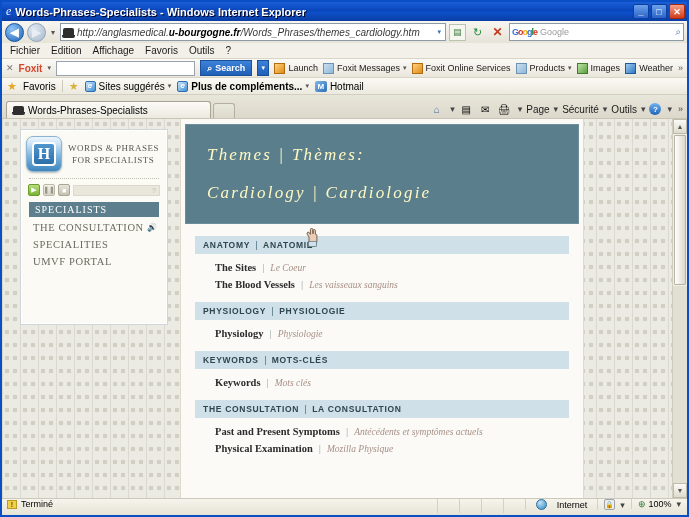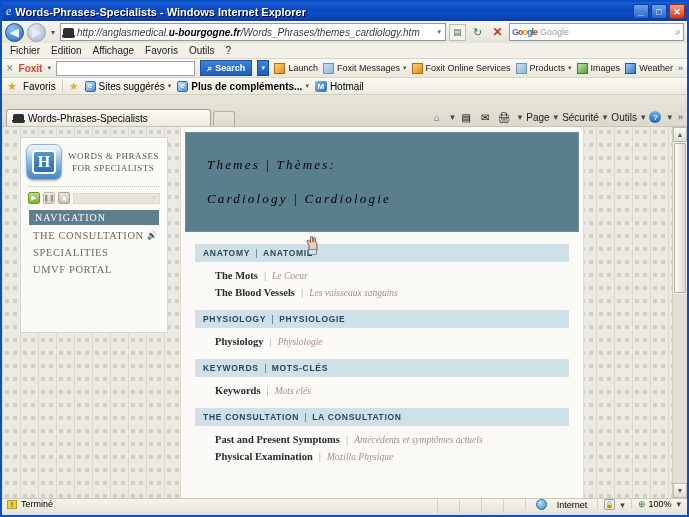--- a/index.html
+++ b/index.html
@@ -89,21 +89,21 @@
   .star { color:#e8a92b; font-size:11px; }
   .favsep { width:1px; height:12px; background:#cfcabb; }
   .fav-i { display:flex; align-items:center; gap:3px; white-space:nowrap; }
   .ie-ico { width:11px; height:11px; border-radius:2px; background:linear-gradient(135deg,#cfe6fb,#3f8fd6);
             border:1px solid #2f6fb0; color:#fff; font-size:8px; font-style:italic; font-weight:bold;
             display:flex; align-items:center; justify-content:center; line-height:1; }
   .star2 { color:#d9b43c; font-size:11px; }
   .m-ico { width:12px; height:11px; border-radius:2px; background:linear-gradient(135deg,#7fb8e8,#2b6cb8);
            color:#fff; font-size:8px; font-weight:bold; display:flex; align-items:center; justify-content:center; }
   
-  .tabrow { height:32px; display:flex; align-items:flex-end; padding:0 4px; gap:2px;
+  .tabrow { height:24px; display:flex; align-items:flex-end; padding:0 4px; gap:2px;
             background:linear-gradient(to bottom,#e8e5da,#dcd8cb); border-top:1px solid #d2cec0; }
   .tab { height:17px; min-width:205px; background:linear-gradient(to bottom,#fbfaf7,#eceadf);
          border:1px solid #a8a294; border-bottom:none; border-radius:3px 3px 0 0;
          display:flex; align-items:center; gap:4px; padding:0 6px; font-size:10px; }
   .tab-ico { width:11px; height:8px; background:#2e2e2e; border-radius:2px 2px 0 0; position:relative; }
   .tab-ico:after{content:"";position:absolute;left:-1px;bottom:-1px;width:13px;height:3px;background:#2e2e2e;border-radius:0 0 2px 2px;}
   .newtab { width:22px; height:15px; background:linear-gradient(to bottom,#eae7dc,#ddd9cc);
             border:1px solid #b5afa0; border-bottom:none; border-radius:3px 3px 0 0; }
   .cmdright { margin-left:auto; display:flex; align-items:center; gap:4px; padding-bottom:2px; font-size:10px; }
   .cmd-ico { width:15px; height:14px; display:flex; align-items:center; justify-content:center; font-size:10px; }
@@ -182,22 +182,22 @@
   .content {
     position:absolute; left:178px; top:0px; width:404px; bottom:0;
     background:#fbfaf6; border-left:1px solid #dedbcd; border-right:1px solid #dedbcd;
   }
   .hero {
     margin:5px 4px 0 4px; height:100px; background:#5b7e8c;
     display:flex; flex-direction:column; justify-content:center; gap:18px;
     padding-left:22px; box-shadow:0 0 0 1px #6f8e9b inset;
   }
   .hero .l {
-    font-family:"Liberation Serif",serif; font-style:italic; color:#000000;
-    font-size:13px; letter-spacing:2.2px;
+    font-family:"Liberation Serif",serif; font-style:italic; color:#fef9c3;
+    font-size:17px; letter-spacing:2.2px;
   }
   .list { padding:12px 14px 0 14px; }
   .secbar {
     background:#cfe0e8; color:#2e4650; font-size:8.5px; font-weight:bold;
     letter-spacing:.7px; padding:4px 8px; margin-top:12px;
     display:flex; align-items:center; gap:6px;
   }
   .secbar:first-child { margin-top:0; }
   .sepv { width:1px; height:9px; background:#6d8d9b; display:inline-block; }
   .rows { padding:7px 0 0 20px; display:flex; flex-direction:column; gap:5px; }
@@ -374,21 +374,21 @@
             <div class="l2">FOR SPECIALISTS</div>
           </div>
         </div>
         <div class="dotline"></div>
         <div class="player">
           <div class="pbtn play">▶</div>
           <div class="pbtn pause">❚❚</div>
           <div class="pbtn stop">■</div>
           <div class="ptrack">?</div>
         </div>
-        <div class="navbar-lbl">NAVIGATION</div>
+        <div class="navbar-lbl">SPECIALISTS</div>
         <div class="sidelinks">
           <div class="sidelink">
             <span>THE CONSULTATION</span>
             <span class="spk">🔊</span>
           </div>
           <div class="sidelink">
             <span>SPECIALITIES</span>
           </div>
           <div class="sidelink">
             <span>UMVF PORTAL</span>
@@ -404,21 +404,21 @@
 
         <div class="list">
 
           <div class="secbar">
             <span>ANATOMY</span>
             <span class="sepv"></span>
             <span>ANATOMIE</span>
           </div>
           <div class="rows">
             <div class="row">
-              <span class="en">The Mots</span>
+              <span class="en">The Sites</span>
               <span class="sep">|</span>
               <span class="fr">Le Coeur</span>
             </div>
             <div class="row">
               <span class="en">The Blood Vessels</span>
               <span class="sep">|</span>
               <span class="fr">Les vaisseaux sanguins</span>
             </div>
           </div>
 

